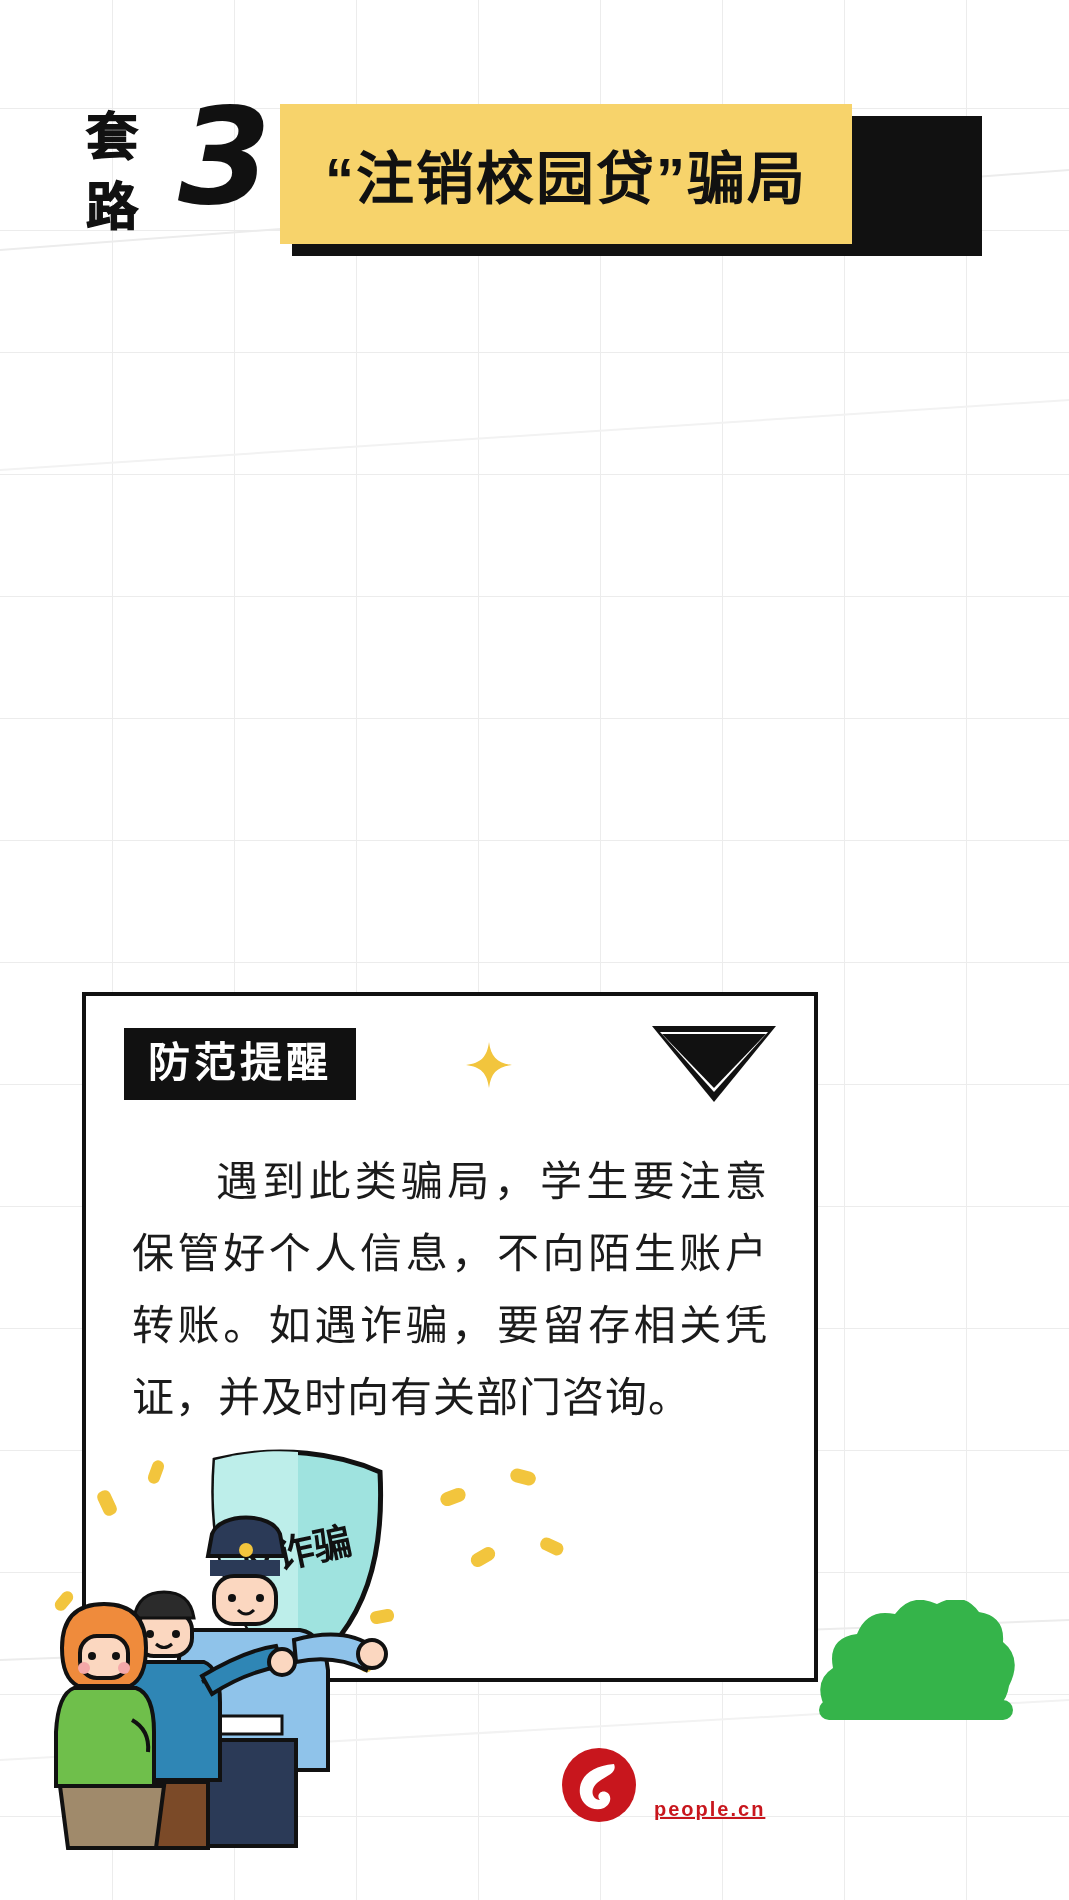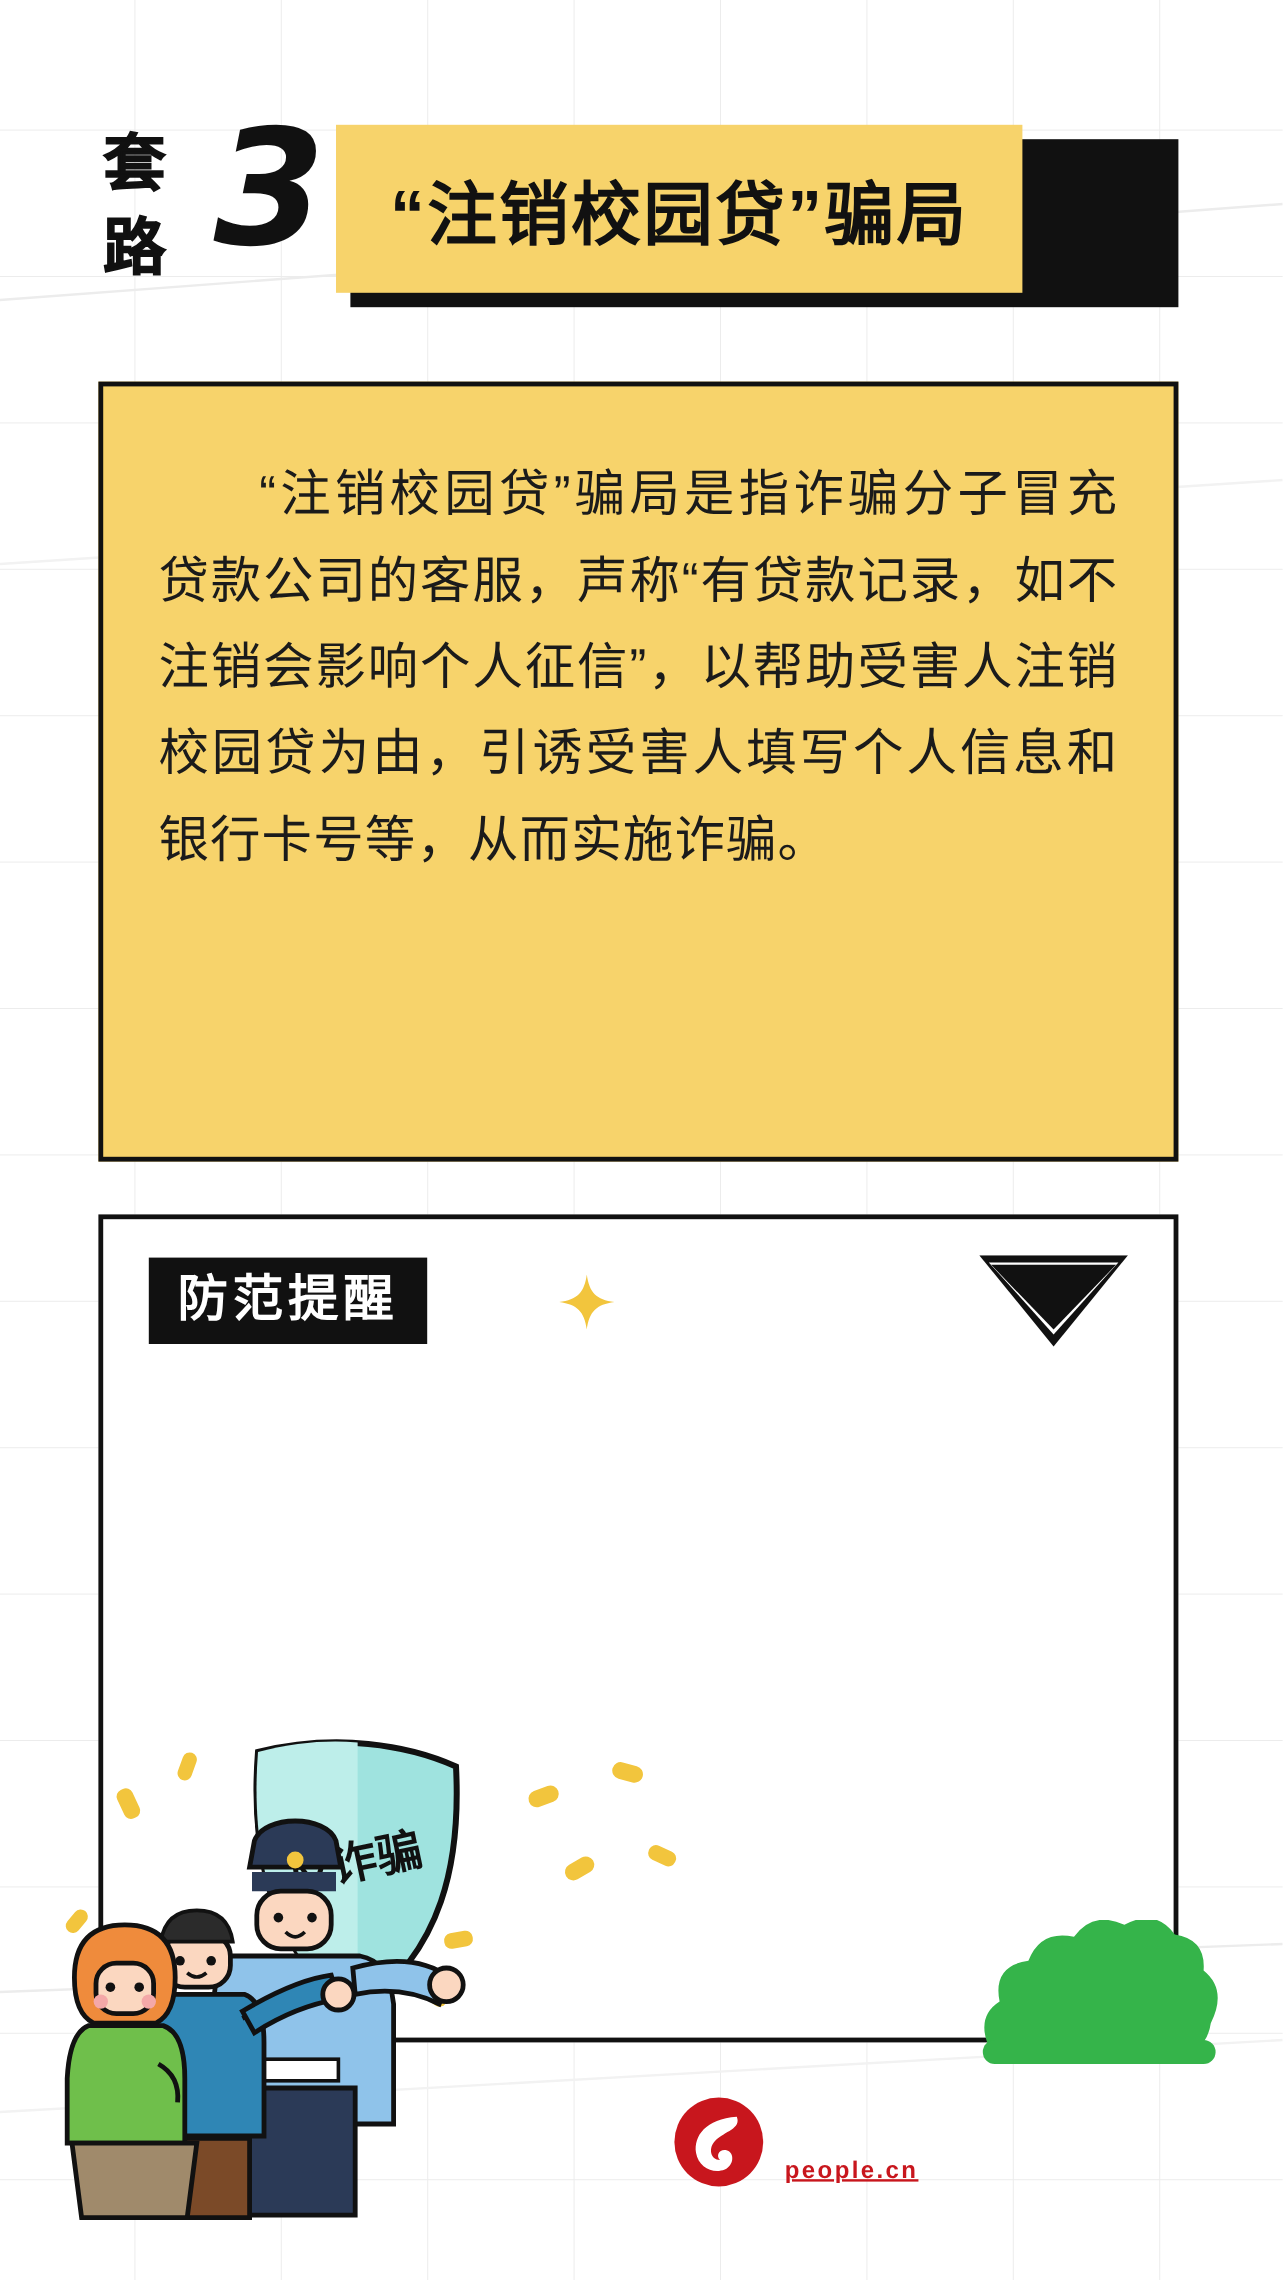--- a/index.html
+++ b/index.html
@@ -114,26 +114,25 @@
     text-align: justify;
     text-indent: 2em;
     letter-spacing: 1px;
   }
 
   
   .card-white {
     position: absolute;
     left: 82px;
     top: 992px;
-    width: 900px;
+    width: 736px;
     height: 690px;
     background: #ffffff;
     border: 4px solid #111;
     box-sizing: border-box;
-    margin-top: 20px;
   }
   .tip-badge {
     position: absolute;
     left: 38px;
     top: 32px;
     background: #111;
     color: #fff;
     padding: 12px 24px 14px 24px;
     font-size: 42px;
     font-weight: bold;
@@ -234,37 +233,35 @@
       <div class="ch ch1">套</div>
       <div class="ch ch2">路</div>
     </div>
     <div class="header-num">3</div>
     <div class="title-shadow"></div>
     <div class="title-band">
       <span>“注销校园贷”骗局</span>
     </div>
   </div>
 
-  <div class="card-yellow">
-    <p>“注销校园贷”骗局是指诈骗分子冒充贷款公司的客服，声称“有贷款记录，如不注销会影响个人征信”，以帮助受害人注销校园贷为由，引诱受害人填写个人信息和银行卡号等，从而实施诈骗。</p>
-  </div>
 
   <div class="card-white">
     <div class="tip-badge">防范提醒</div>
 
     <svg class="tip-diamond" viewBox="0 0 46 46">
       <path d="M23 0 C25 15 31 21 46 23 C31 25 25 31 23 46 C21 31 15 25 0 23 C15 21 21 15 23 0 Z" fill="#f2c53d"></path>
     </svg>
 
     <svg class="tip-envelope" viewBox="0 0 124 80">
       <path d="M0 0 H124 L62 76 Z" fill="#111111"></path>
       <path d="M8 6 H116 L62 66 Z" fill="#ffffff"></path>
       <path d="M10 8 H114 L62 62 Z" fill="#111111"></path>
     </svg>
 
+    <p>遇到此类骗局，学生要注意保管好个人信息，不向陌生账户转账。如遇诈骗，要留存相关凭证，并及时向有关部门咨询。</p>
   </div>
 
   <svg class="illustration" viewBox="0 0 600 420">
 
     <g>
       <rect x="60" y="60" width="14" height="26" rx="6" fill="#f2c53d" transform="rotate(-25 67 73)"></rect>
       <rect x="110" y="30" width="12" height="24" rx="6" fill="#f2c53d" transform="rotate(20 116 42)"></rect>
       <rect x="18" y="160" width="12" height="22" rx="6" fill="#f2c53d" transform="rotate(40 24 171)"></rect>
       <rect x="36" y="236" width="10" height="20" rx="5" fill="#f2c53d" transform="rotate(-15 41 246)"></rect>
       <rect x="400" y="60" width="26" height="14" rx="7" fill="#f2c53d" transform="rotate(-20 413 67)"></rect>

